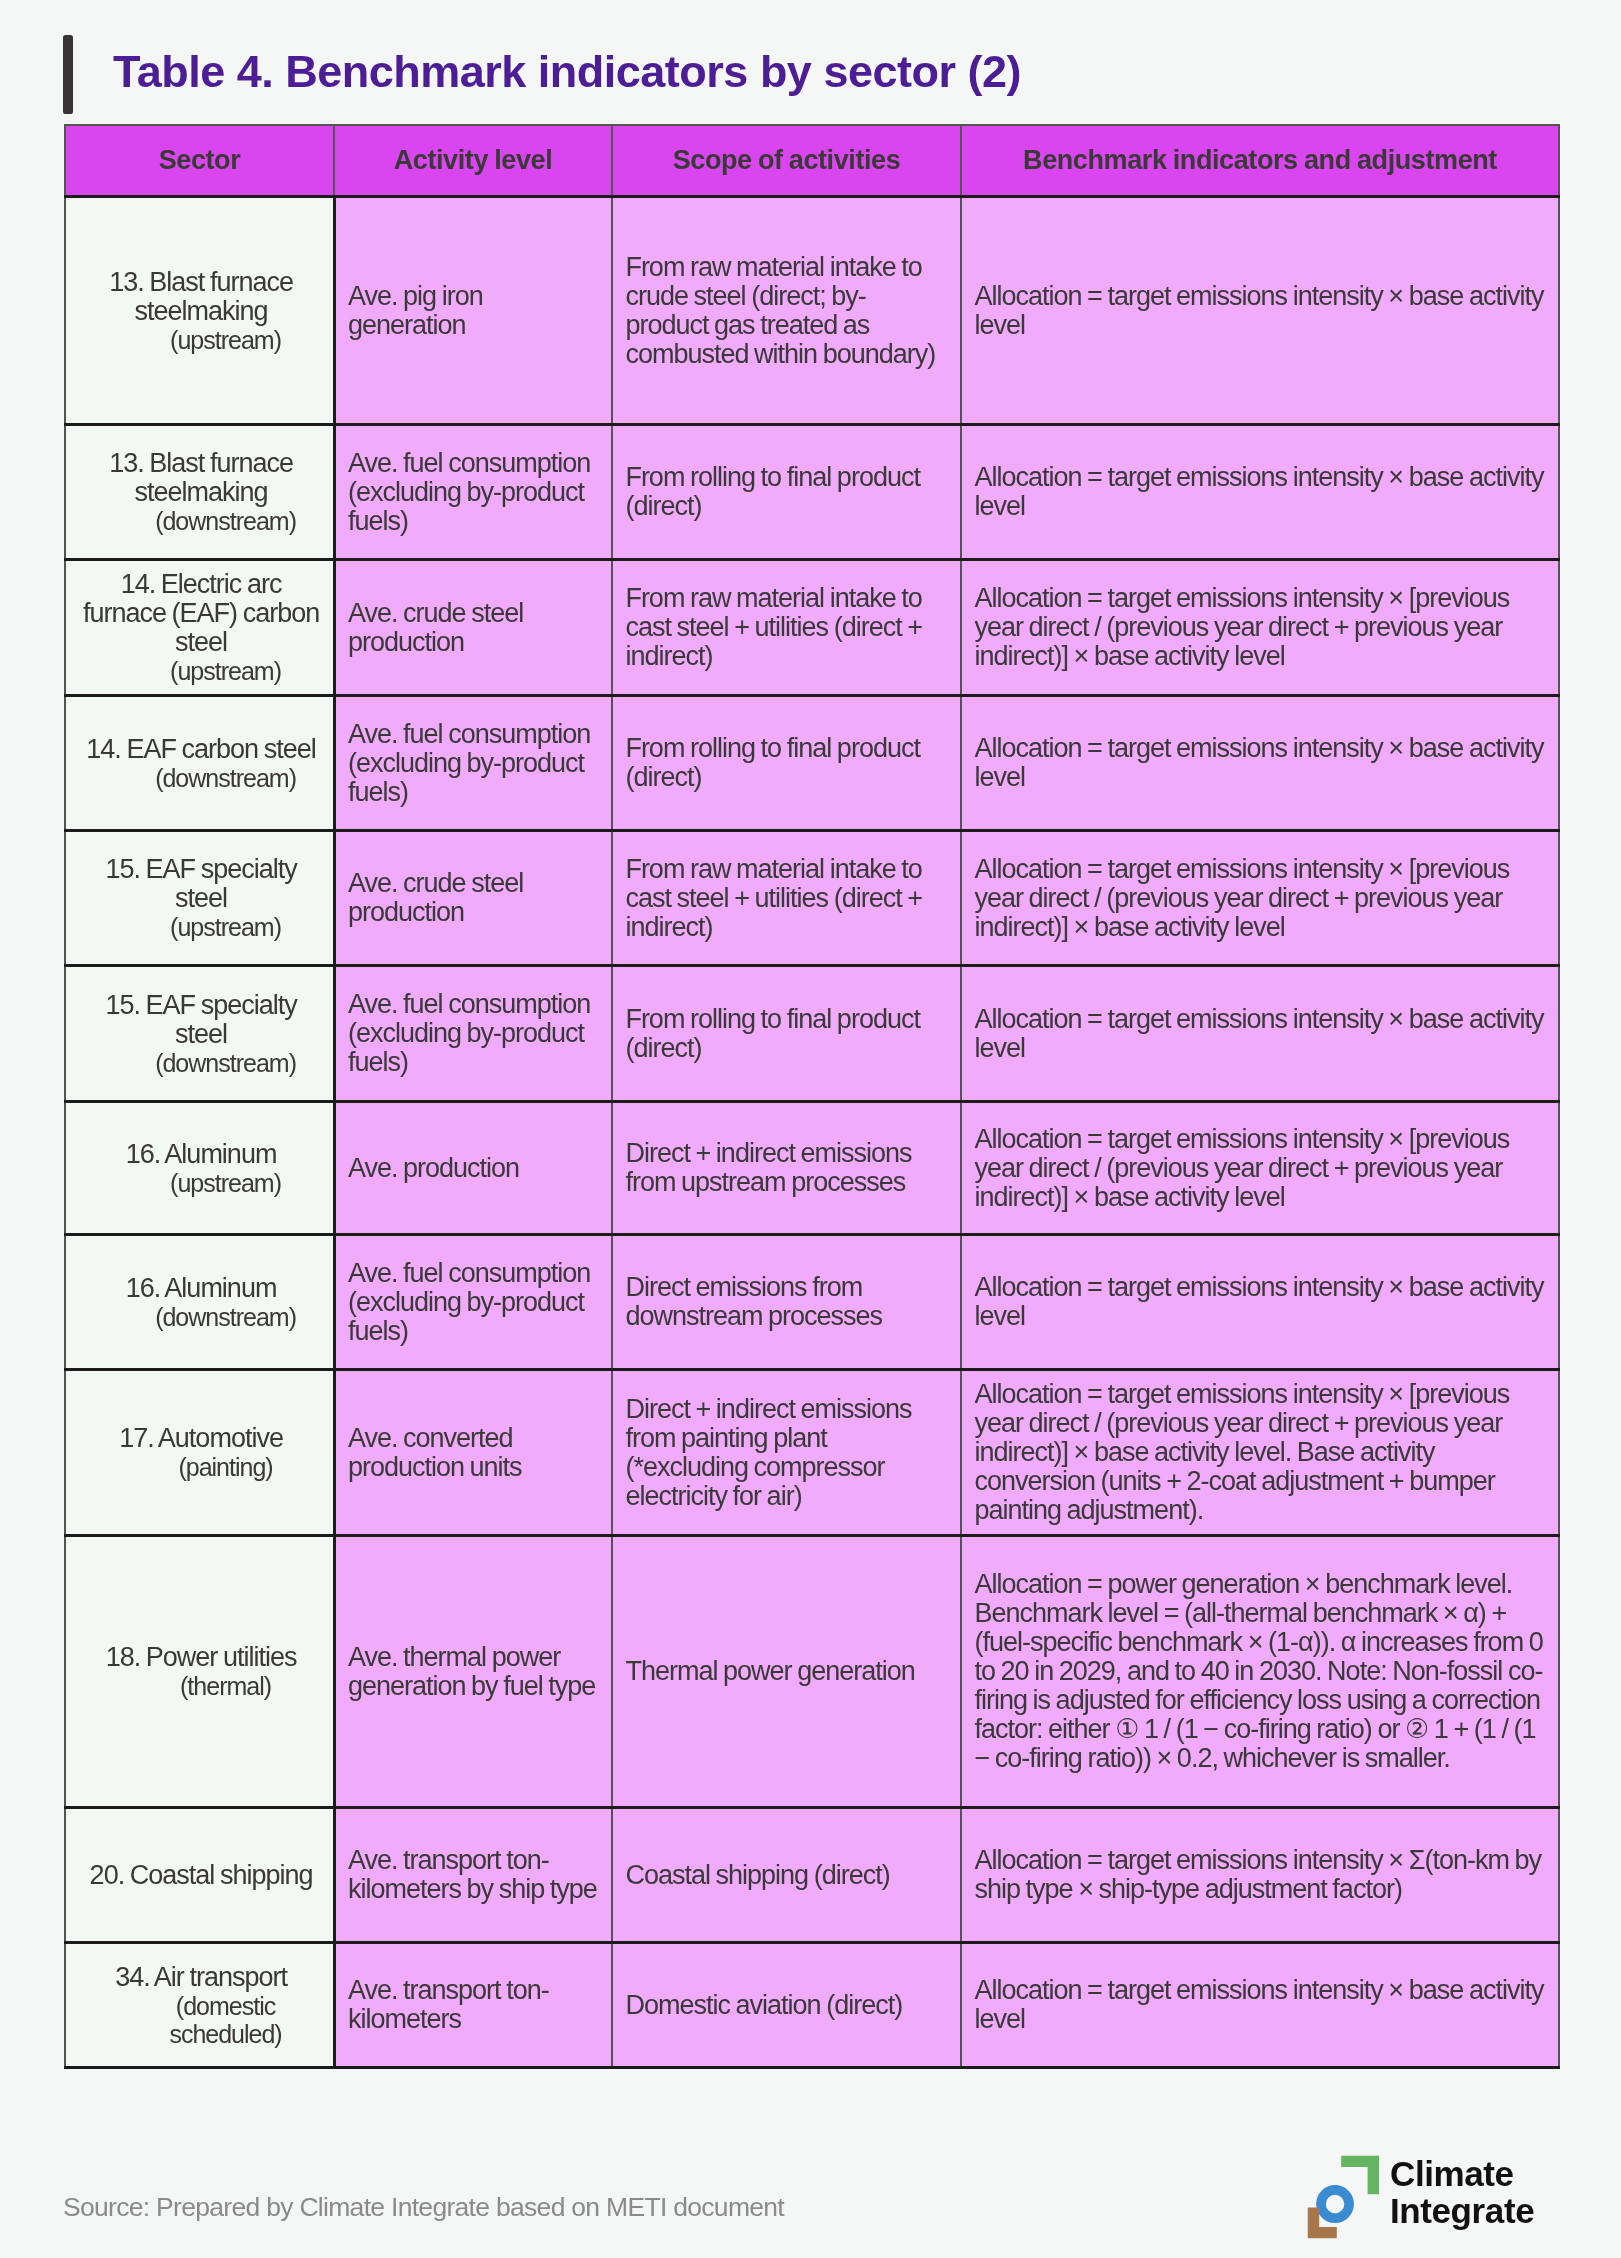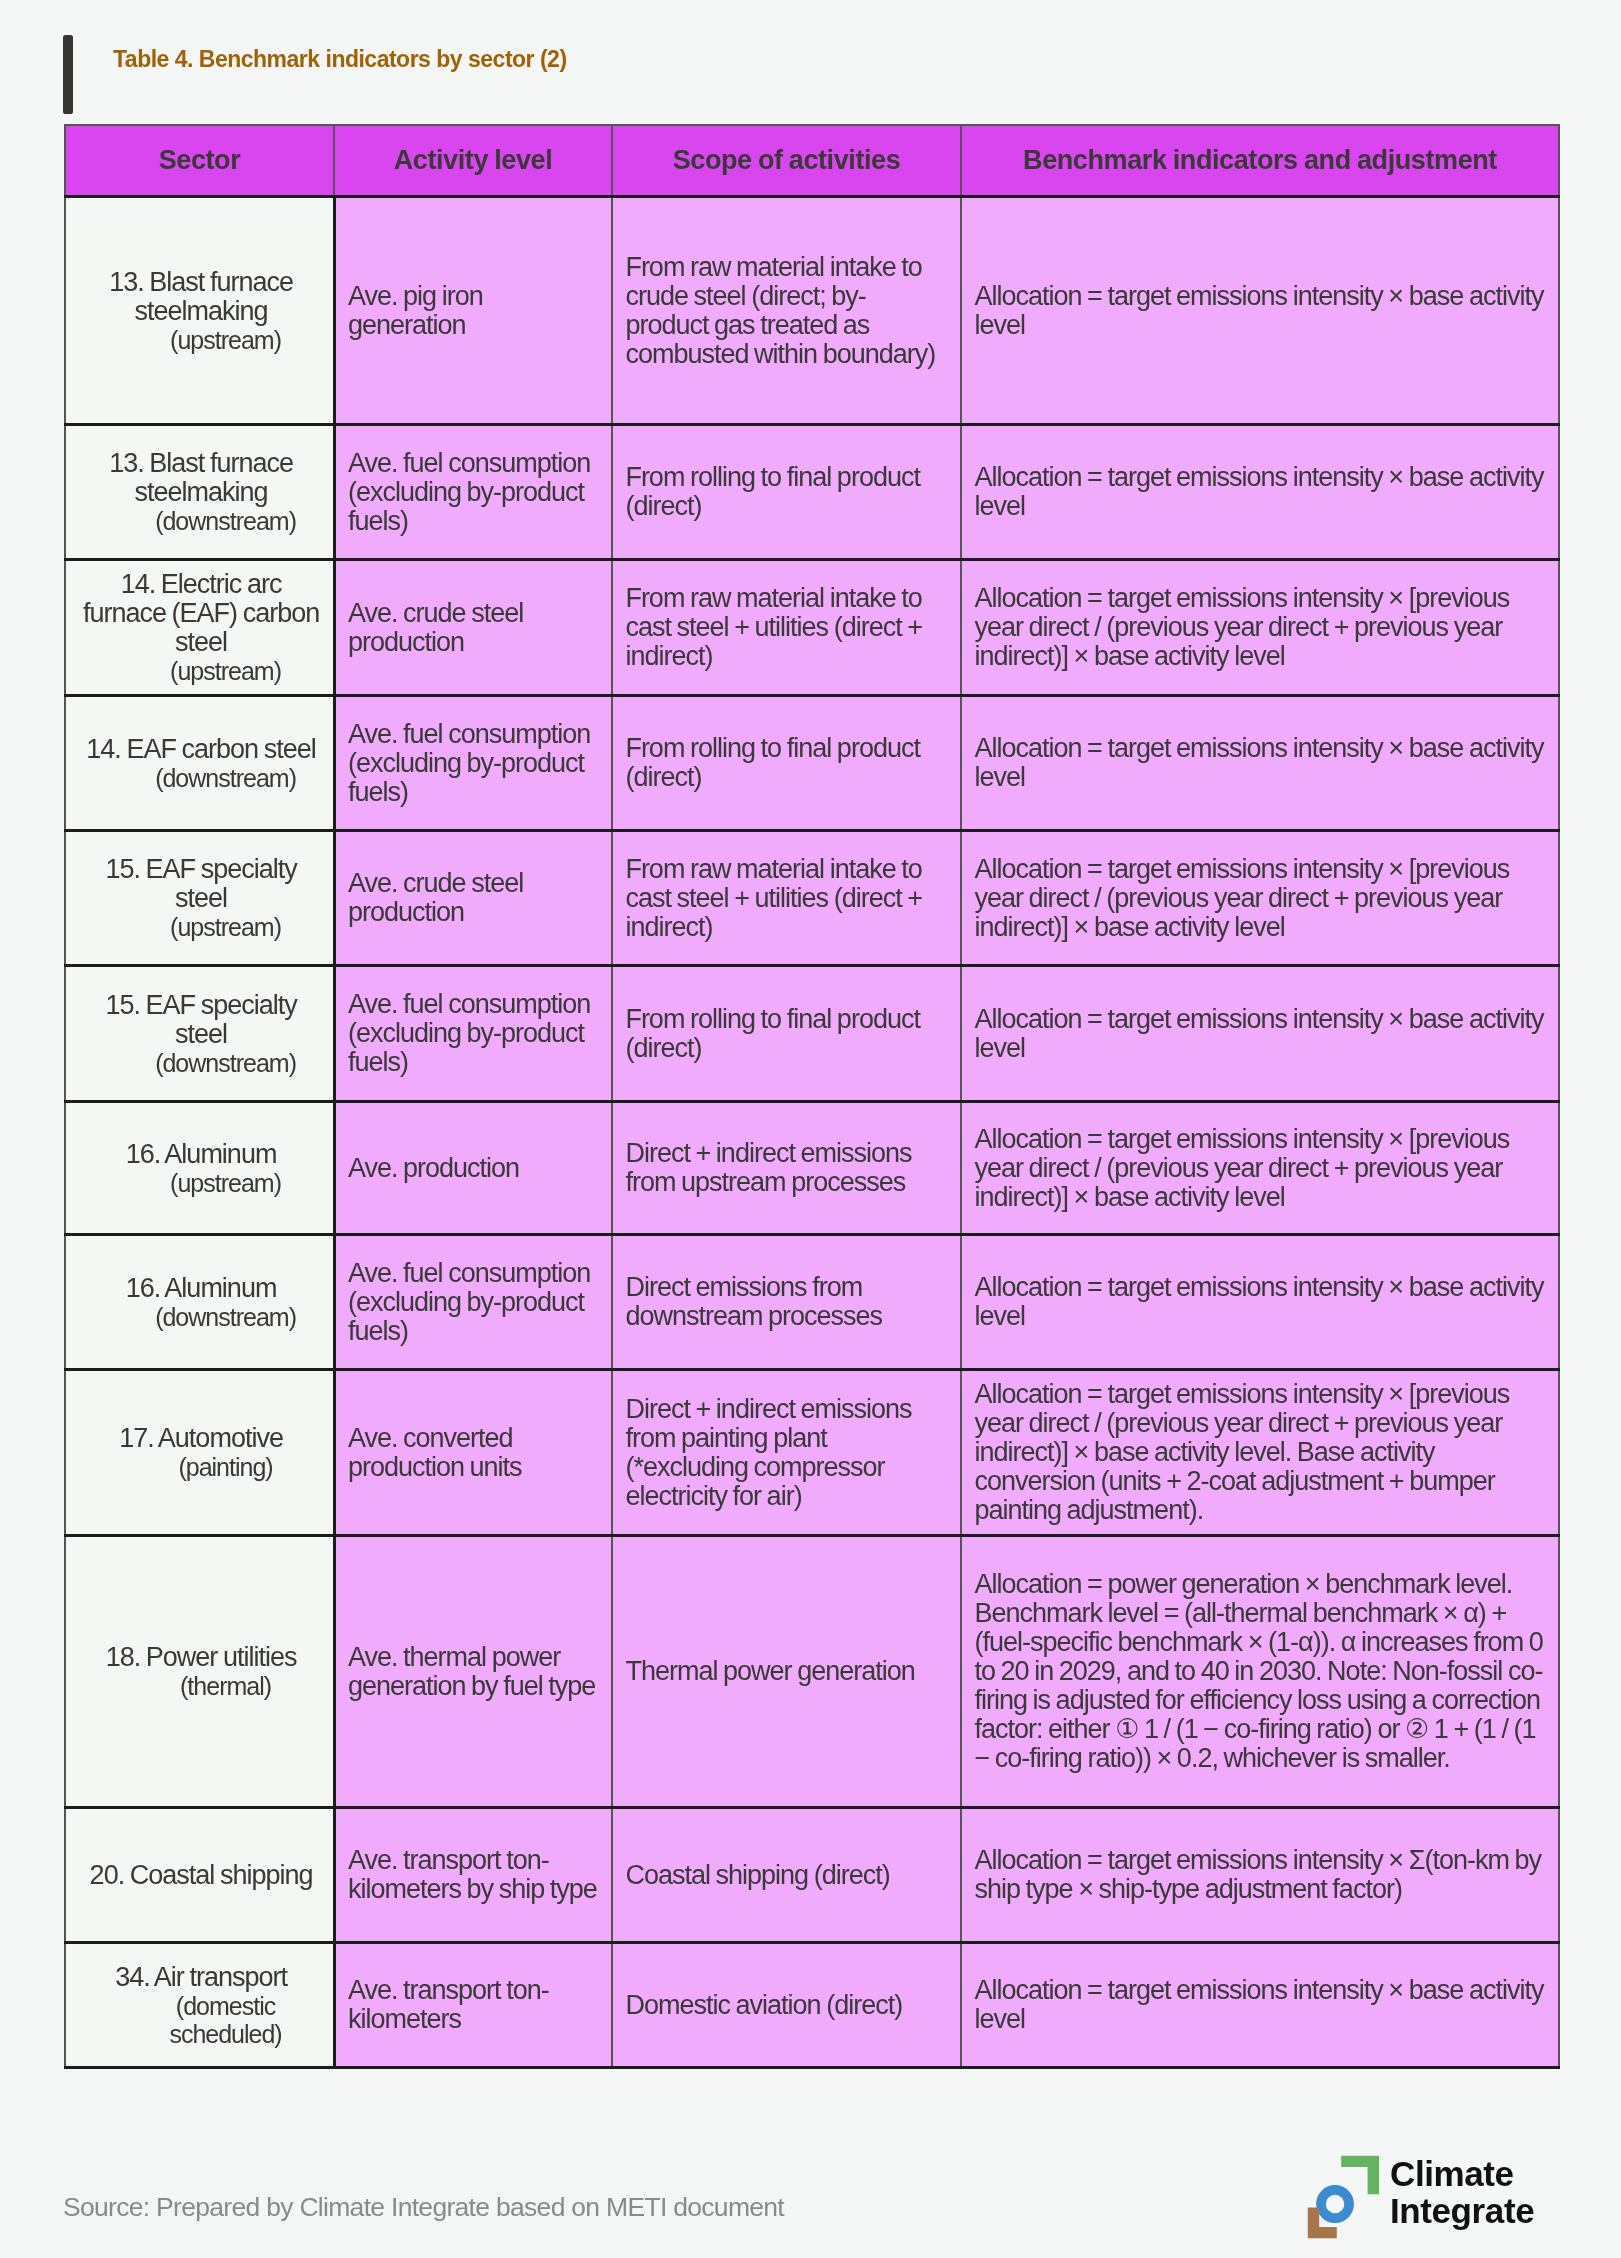--- a/index.html
+++ b/index.html
@@ -1,21 +1,21 @@
 <!DOCTYPE html>
 <html style="font-size:14px"><head>
 <meta charset="utf-8">
 <style>
   html, body { margin:0; padding:0; }
   body {
     width:1622px; height:2258px; background:#f5f7f6; position:relative; overflow:hidden;
     font-family:"Liberation Sans", sans-serif; color:#3b3838;
   }
   .title-bar { position:absolute; left:63px; top:35px; width:9.7px; height:79px; background:#383434; border-radius:2.6px; }
-  .title { position:absolute; left:113px; top:46px; font-size:23px; font-weight:bold; color:#a16207; letter-spacing:-0.5px; white-space:nowrap; }
+  .title { position:absolute; left:113px; top:46px; font-size:45px; font-weight:bold; color:#4c1d95; letter-spacing:-0.5px; white-space:nowrap; }
   table.bench {
     position:absolute; left:64px; top:124px; width:1494px;
     border-collapse:collapse; table-layout:fixed;
   }
   table.bench th, table.bench td {
     border:2.6px solid #555; vertical-align:middle; padding:0 12.4px;
     font-size:27px; line-height:29px; letter-spacing:-1px; word-spacing:-0.9px;
   }
   table.bench th {
     background:#d946ef; font-weight:bold; color:#3b3838; height:69px; text-align:center; letter-spacing:-0.4px;

